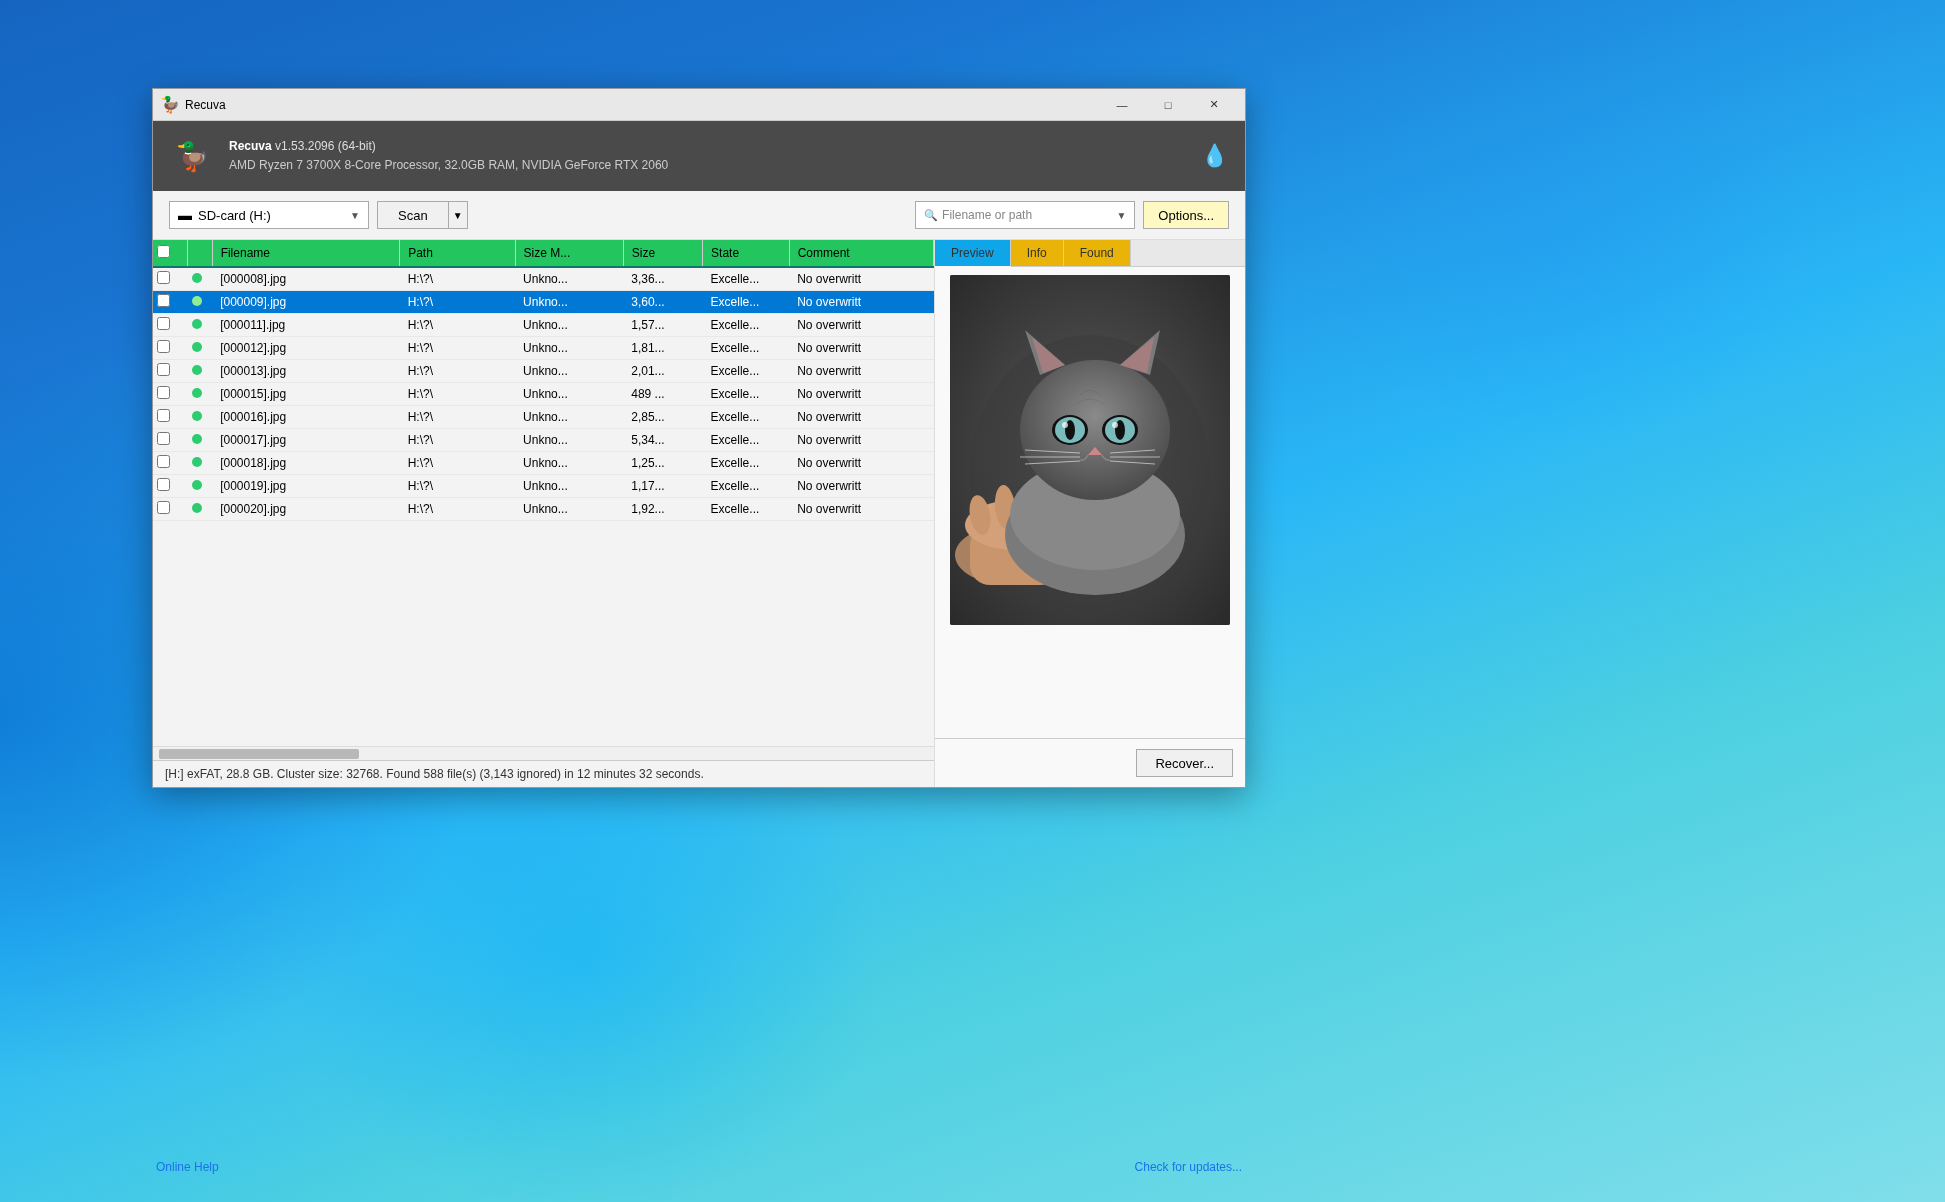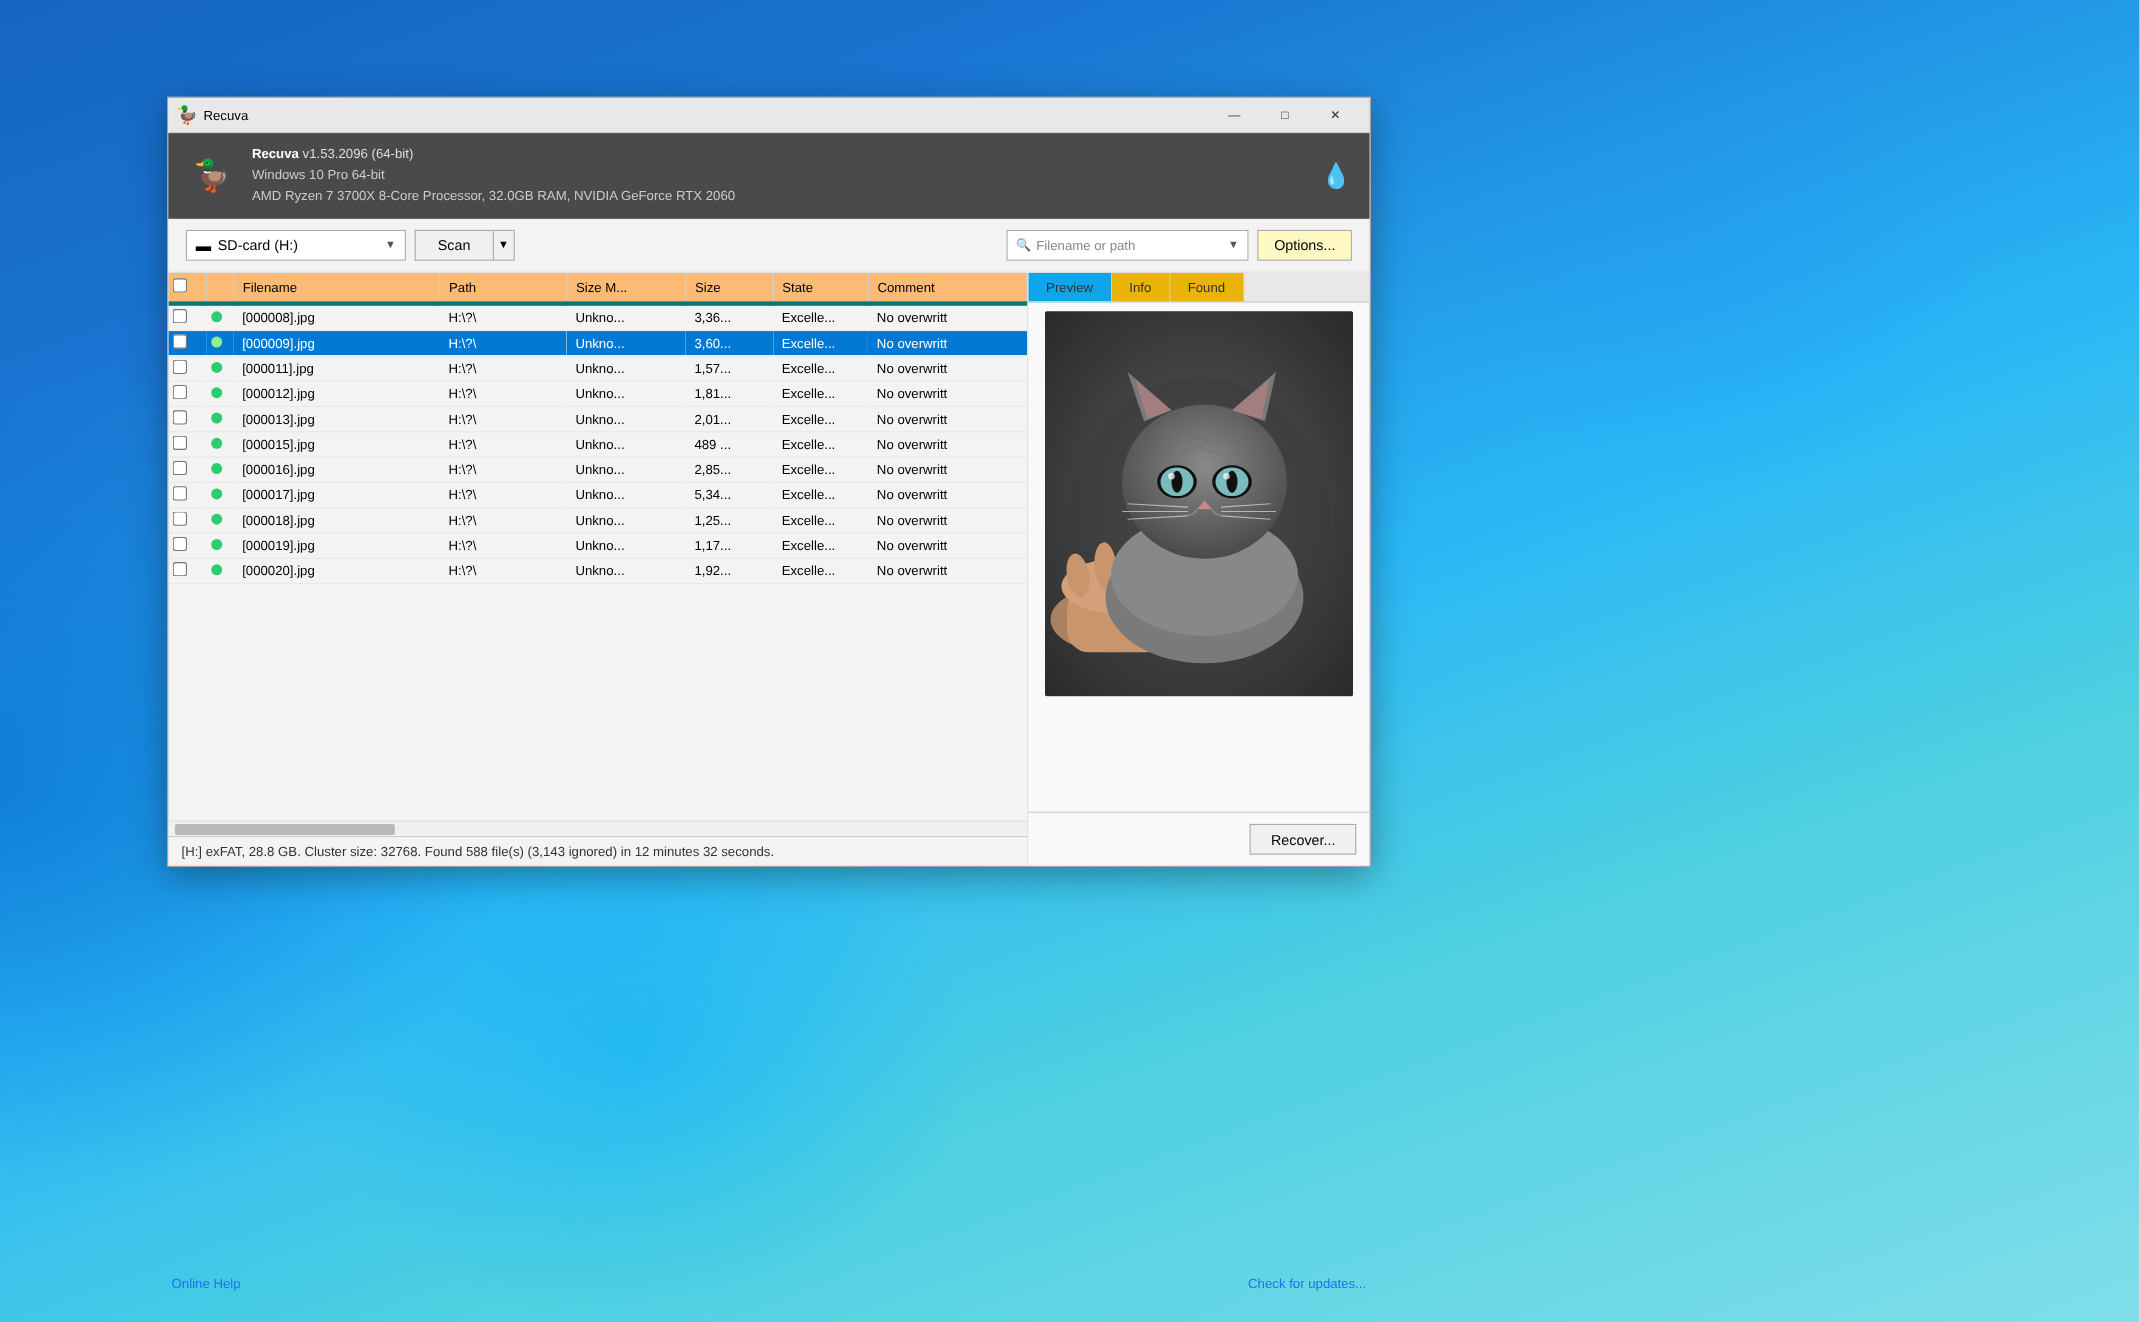--- a/index.html
+++ b/index.html
@@ -215,22 +215,22 @@
       flex: 1;
       overflow-y: auto;
       overflow-x: auto;
     }
     table {
       width: 100%;
       border-collapse: collapse;
       font-size: 12px;
     }
     thead tr {
-      background: #fdba74;
-      border-bottom: 4px solid #0f766e;
+      background: #22c55e;
+      border-bottom: 2px solid #0f766e;
     }
     thead th {
       text-align: left;
       padding: 5px 8px;
       font-weight: normal;
       border-right: 1px solid #ccc;
       white-space: nowrap;
       user-select: none;
       cursor: pointer;
     }
@@ -414,21 +414,20 @@
       <button class="titlebar-btn close">✕</button>
     </div>
   </div>
 
   <div class="header-bar">
     <div class="header-logo">
       <span>🦆</span>
     </div>
     <div class="header-info">
       <div><span style="font-weight:bold;color:#fff;">Recuva</span> <span style="color:#ddd;">v1.53.2096 (64-bit)</span></div>
-      <div style="color:#ccc;">Windows 10 Pro 64-bit</div>
       <div style="color:#ccc;">AMD Ryzen 7 3700X 8-Core Processor, 32.0GB RAM, NVIDIA GeForce RTX 2060</div>
     </div>
     <div class="header-droplet">💧</div>
   </div>
 
   <div class="toolbar">
     <div class="drive-select">
       <span class="drive-icon">▬</span>
       <span>SD-card (H:)</span>
       <span class="drive-select-arrow">▼</span>

